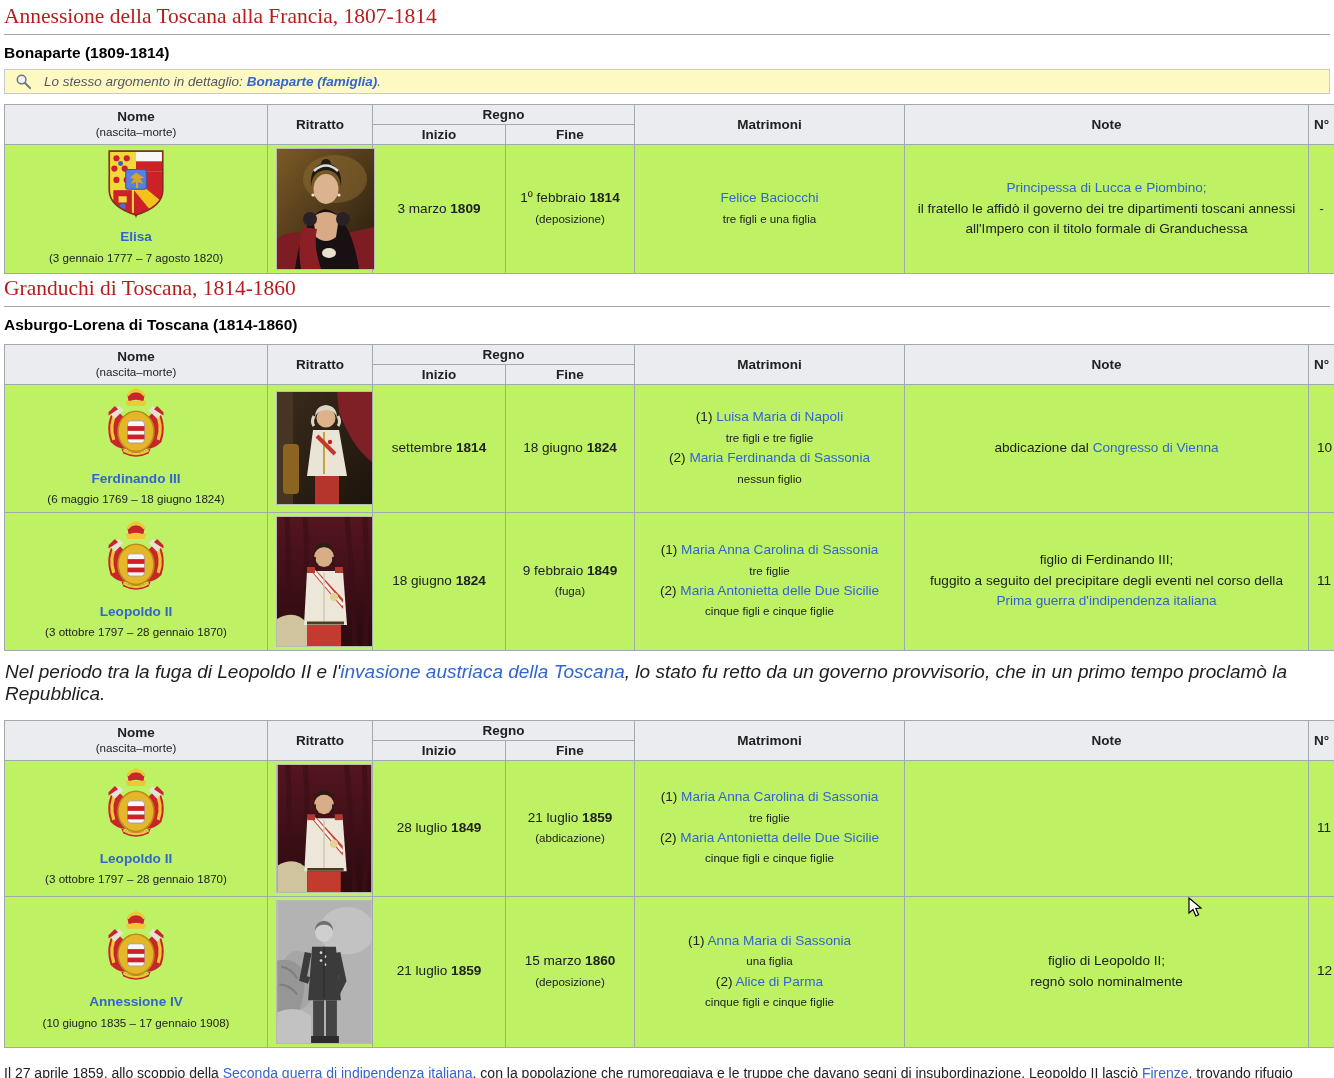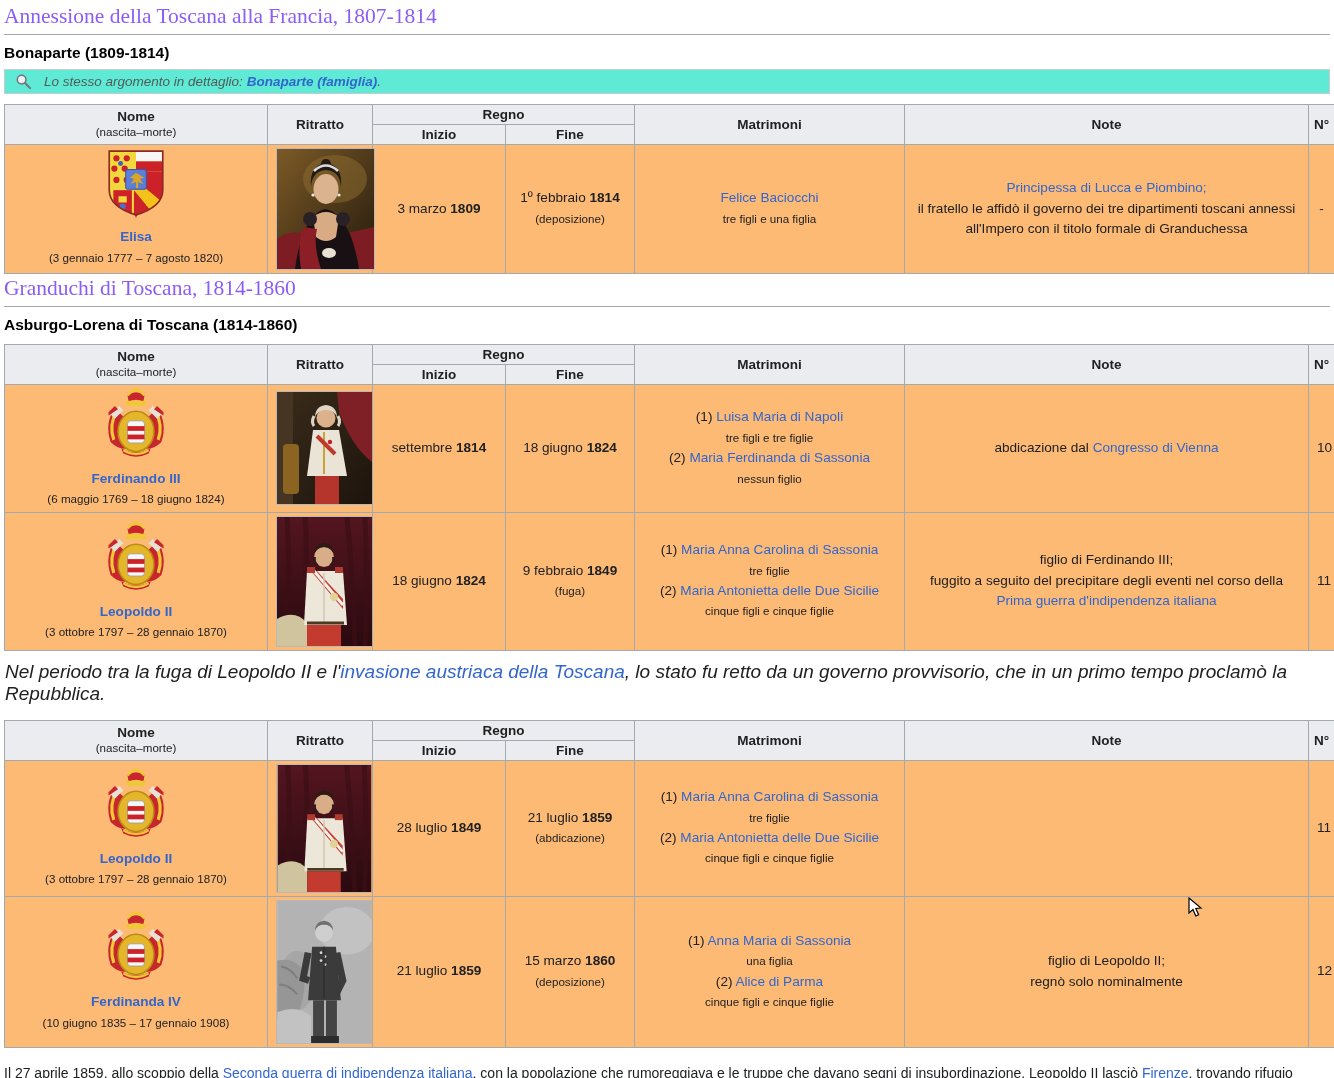--- a/index.html
+++ b/index.html
@@ -2,35 +2,35 @@
 <html><head>
 <meta charset="utf-8">
 <style>
   html,body{margin:0;padding:0;}
   body{
     width:1334px;height:1078px;background:#fff;position:relative;overflow:hidden;
     font-family:"Liberation Sans","DejaVu Sans",sans-serif;font-size:14px;color:#202122;
   }
   .content{padding:2px 4px 0 4px;}
   .fh{
-    font-family:"Liberation Serif","DejaVu Serif",serif;font-weight:normal;color:#8b5cf6;
+    font-family:"Liberation Serif","DejaVu Serif",serif;font-weight:normal;color:#b91c1c;
     font-size:21.5px;line-height:1.25;margin:0;padding:1px 0 4px 0;border-bottom:1px solid #a2a9b1;
   }
   .fh2{}
   .sub{font-size:15.5px;font-weight:bold;color:#000;margin:9px 0 7px 0;}
   .hatnote{
-    border:1px solid #c8ccd1;background:#5eead4;padding:3px 10px;display:flex;align-items:center;gap:12px;
+    border:1px solid #c8ccd1;background:#fef9c3;padding:3px 10px;display:flex;align-items:center;gap:12px;
     font-style:italic;color:#54595d;font-size:13.5px;
   }
   .hatnote .b{font-weight:bold;}
   a{color:#3366cc;text-decoration:none;cursor:pointer;}
   .small{font-size:11.6px;}
   .b{font-weight:bold;}
   table.wikitable{
-    border-collapse:collapse;background:#fdba74;width:1326px;table-layout:fixed;
+    border-collapse:collapse;background:#bef264;width:1326px;table-layout:fixed;
     margin:10px 0 0 0;font-size:13.6px;
   }
   .wikitable th{
     background:#eaecf0;border:1px solid #a2a9b1;padding:2px 4px;text-align:center;
     font-size:13.5px;color:#202122;
   }
   .wikitable th .small{font-weight:normal;margin-top:28px;}
   .wikitable td{
     border:1px solid #a2a9b1;padding:2px 8px;text-align:center;vertical-align:middle;line-height:1.5;
   }
@@ -372,21 +372,21 @@
         <td><span>21 luglio </span><span class="b">1859</span><br><span class="small">(abdicazione)</span></td>
         <td><span>(1) </span><a href="#">Maria Anna Carolina di Sassonia</a><br><span class="small">tre figlie</span><br><span>(2) </span><a href="#">Maria Antonietta delle Due Sicilie</a><br><span class="small">cinque figli e cinque figlie</span></td>
         <td></td>
         <td>11</td>
       </tr>
       <tr class="rh146">
         <td>
           <svg class="coat" width="84" height="74">
               <use href="#coat-hl"></use>
             </svg>
-          <a href="#" class="namelink">Ferdinanda IV</a>
+          <a href="#" class="namelink">Annessione IV</a>
           <span class="small">(10 giugno 1835 – 17 gennaio 1908)</span>
         </td>
         <td>
             <svg class="portrait" width="95" height="142">
               <use href="#por-f4"></use>
             </svg>
           </td>
         <td><span>21 luglio </span><span class="b">1859</span></td>
         <td><span>15 marzo </span><span class="b">1860</span><br><span class="small">(deposizione)</span></td>
         <td><span>(1) </span><a href="#">Anna Maria di Sassonia</a><br><span class="small">una figlia</span><br><span>(2) </span><a href="#">Alice di Parma</a><br><span class="small">cinque figli e cinque figlie</span></td>

